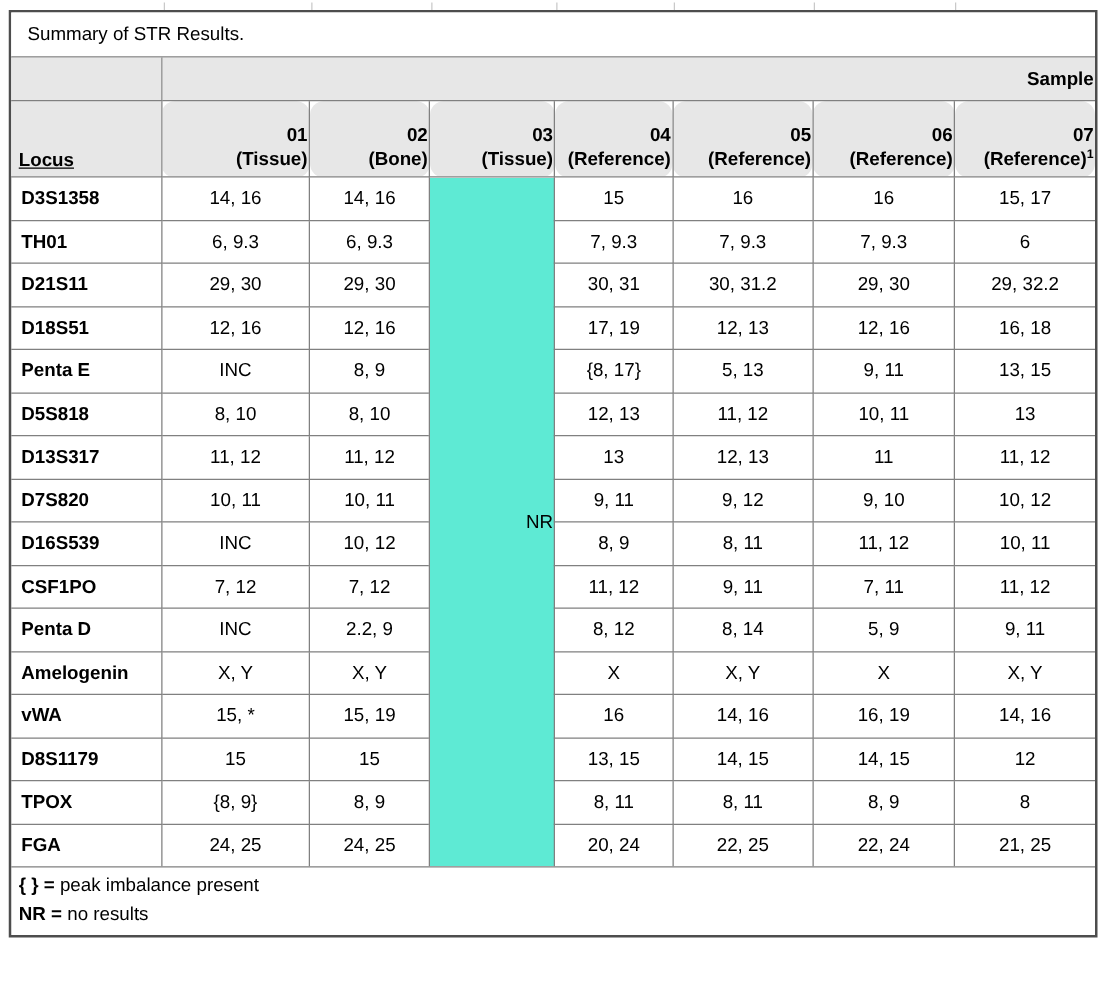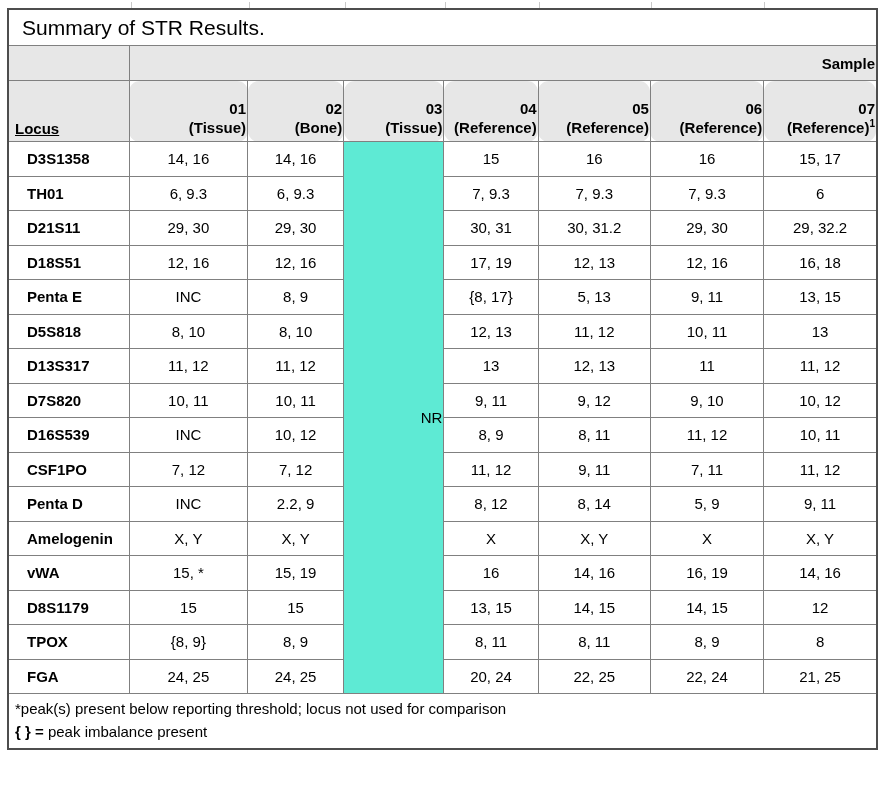--- a/index.html
+++ b/index.html
@@ -9,21 +9,21 @@
     width: 885px;
   }
   .page { box-sizing: border-box; width: 885px; padding: 1px 7px; }
 
   .tick-strip { position: relative; height: 7px; margin: 0 2px; }
   .tick { position: absolute; top: 1px; bottom: 0; width: 1px; background: #c9c9c9; }
 
   .frame { border: 2px solid #4d4d4d; background: #ffffff; }
 
   .title {
-    font-size: 21px;
+    font-size: 15px;
     line-height: 24px;
     padding: 6px 0 5px 13px;
     border-bottom: 1px solid #808080;
     background: #ffffff;
   }
 
   table {
     border-collapse: collapse;
     table-layout: fixed;
     width: 100%;
@@ -37,21 +37,21 @@
   .locus-head {
     vertical-align: bottom; text-align: left;
     padding: 0 0 4px 6px; height: 56px; text-decoration: underline;
   }
   .col-head {
     text-align: right; vertical-align: bottom;
     padding-bottom: 4px; line-height: 19px; border-radius: 11px;
   }
 
   tbody td { height: 31.5px; font-size: 15px; vertical-align: middle; }
-  .locus { font-weight: bold; text-align: left; padding-left: 18px; }
+  .locus { font-weight: bold; text-align: left; padding-left: 8px; }
   .val { text-align: center; }
   .nr { background: #5eead4; text-align: right; }
 
   .footnotes {
     border-top: 1px solid #808080;
     padding: 4px 6px 5px 6px;
     font-size: 15px;
     line-height: 22.6px;
   }
   .fn b { font-weight: bold; }
@@ -267,20 +267,20 @@
             <td class="val">24, 25</td>
             <td class="val">20, 24</td>
             <td class="val">22, 25</td>
             <td class="val">22, 24</td>
             <td class="val">21, 25</td>
           </tr>
         </tbody>
     </table>
 
     <div class="footnotes">
-      <div class="fn"><b></b><sup></sup><span>*peak(s) present below reporting threshold; locus not used for comparison</span></div>
       <div class="fn"><b>{ } = </b><sup></sup><span>peak imbalance present</span></div>
+      <div class="fn"><b>NR = </b><sup></sup><span>no results</span></div>
 
     </div>
 
   </div>
 
 </div>
 
 </body></html>

